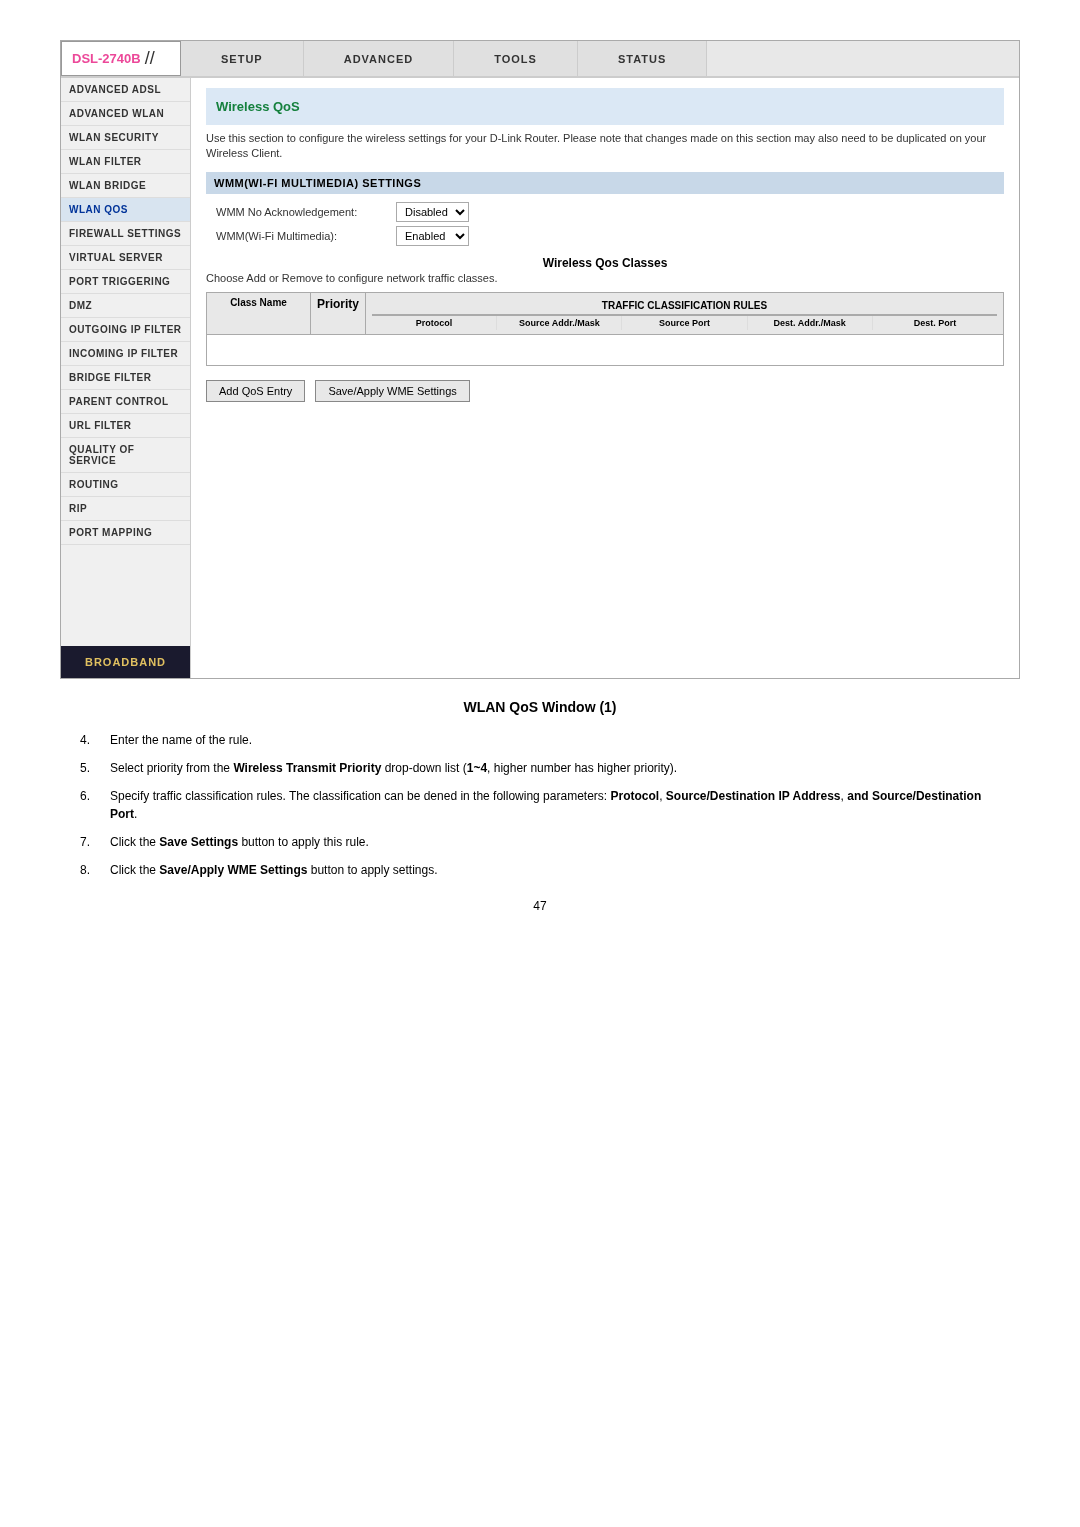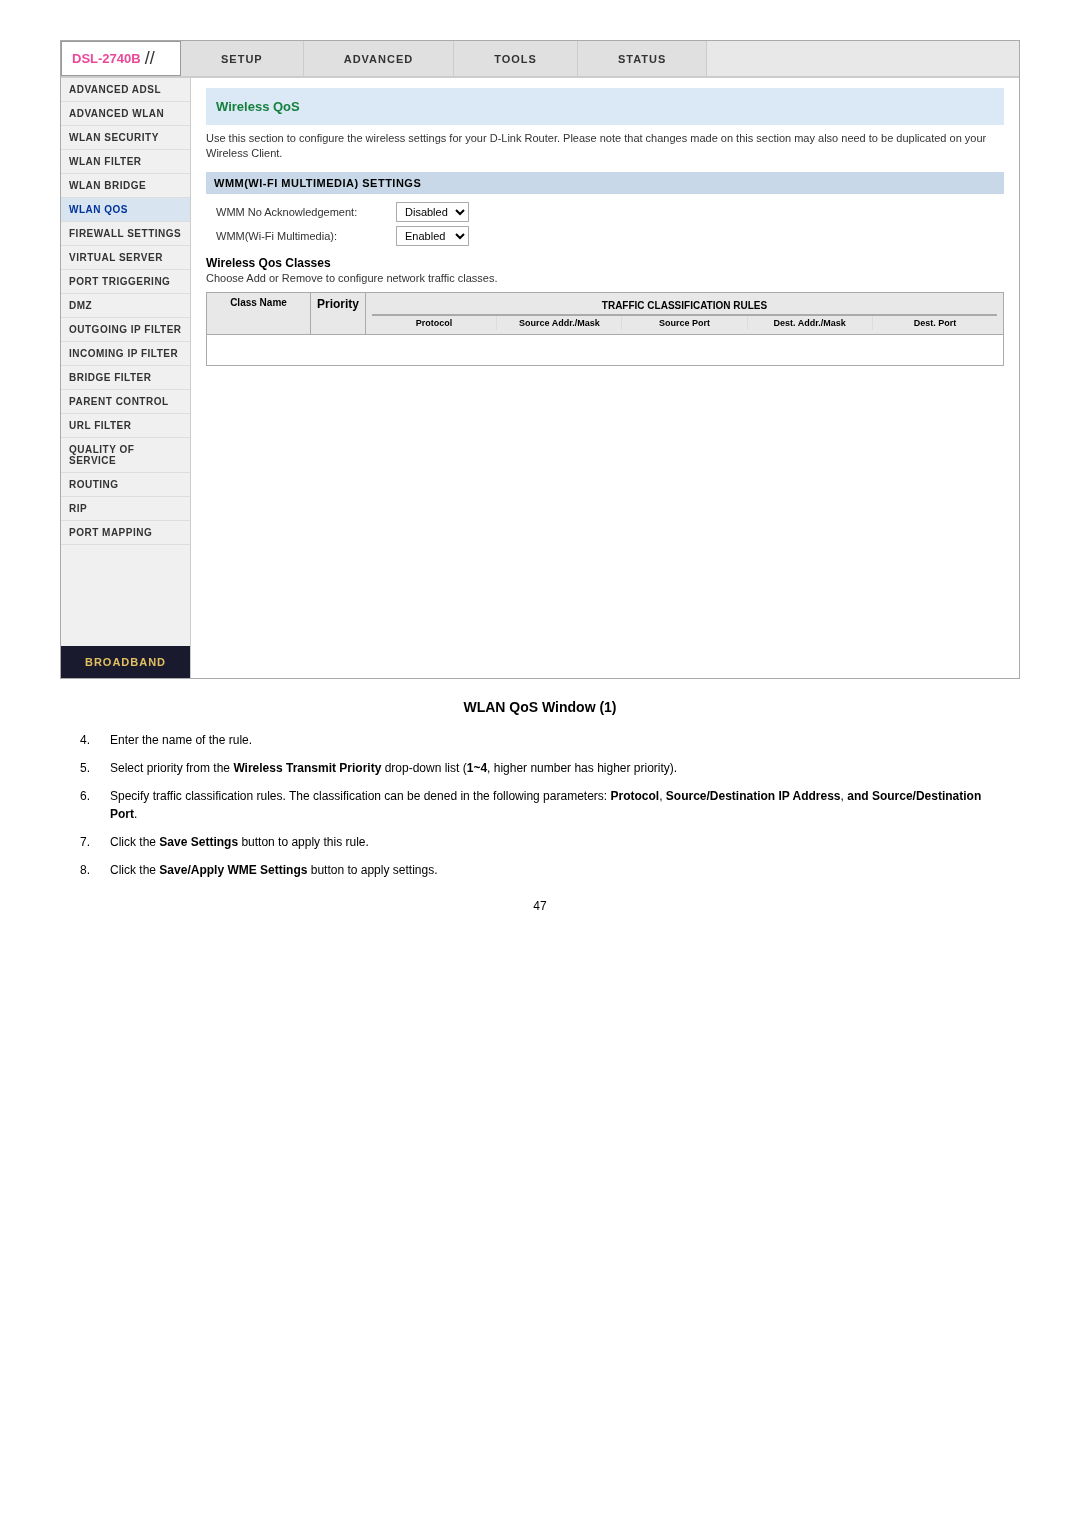--- a/index.html
+++ b/index.html
@@ -145,20 +145,21 @@
       padding: 2px 4px;
       border: 1px solid #aaa;
       background: #fff;
     }
 
     
     .qos-classes-title {
       font-weight: bold;
       font-size: 12px;
       margin: 10px 0 2px 0;
+      text-align: center;
     }
 
     .qos-classes-desc {
       font-size: 11px;
       color: #333;
       margin-bottom: 8px;
     }
 
     
     .table-container {
@@ -399,20 +400,24 @@
                 <div class="traffic-sub-col">Source Addr./Mask</div>
                 <div class="traffic-sub-col">Source Port</div>
                 <div class="traffic-sub-col">Dest. Addr./Mask</div>
                 <div class="traffic-sub-col">Dest. Port</div>
               </div>
             </div>
           </div>
           <div class="table-body"></div>
         </div>
 
+        <div class="buttons-row">
+          <button class="btn">Add QoS Entry</button>
+          <button class="btn">Save/Apply WME Settings</button>
+        </div>
       </div>
     </div>
   </div>
 
   <div class="below-frame">
     <div class="caption">WLAN QoS Window (1)</div>
 
     <ol class="instruction-list">
       <li class="instruction-item">
         <span class="instruction-num">4.</span>

